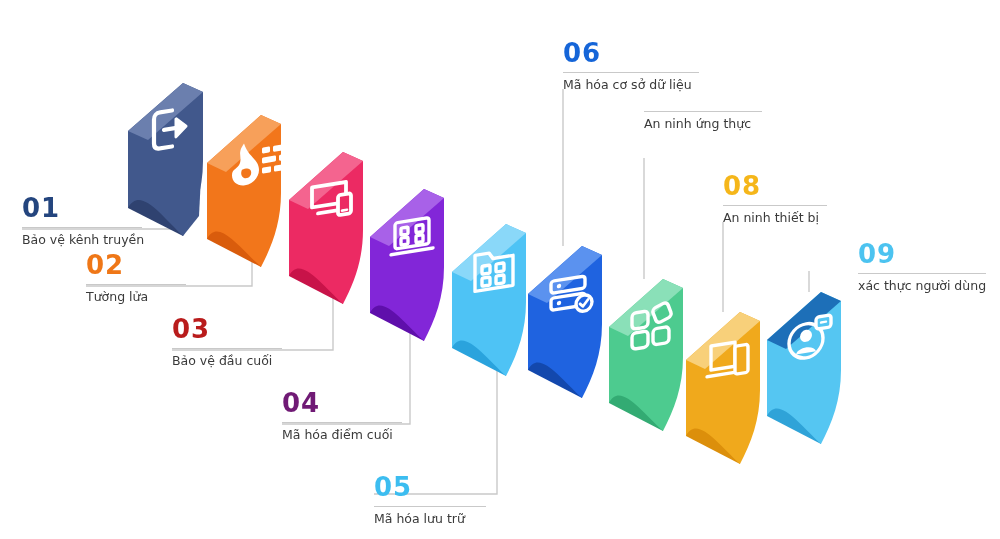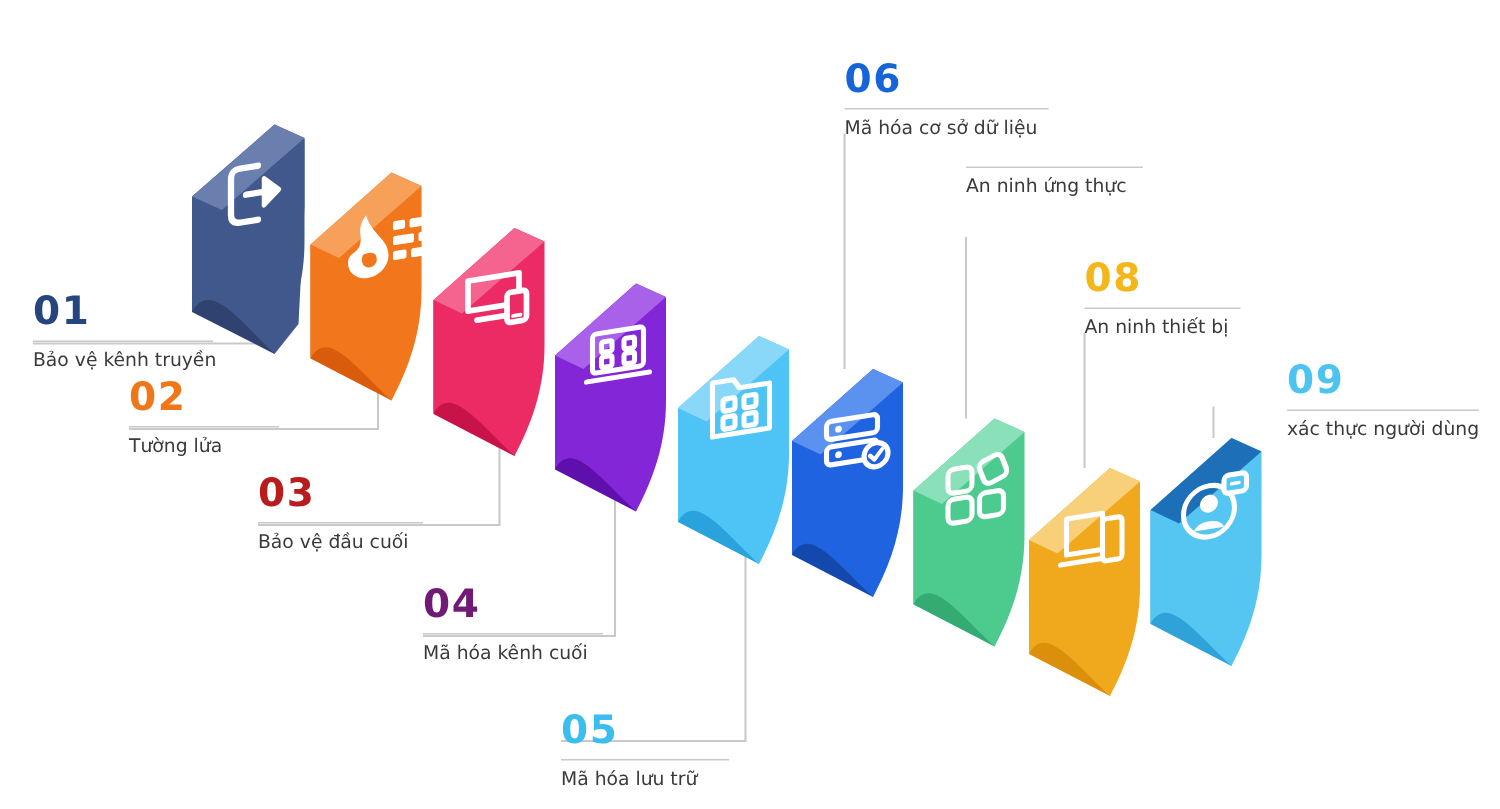--- a/index.html
+++ b/index.html
@@ -173,21 +173,21 @@
 
   <div class="lbl" style="left:172px;top:314px;">
     <div class="num" style="color:#b91c1c;">03</div>
     <div class="rule" style="width:110px;margin-top:4px;"></div>
     <div class="cap">Bảo vệ đầu cuối</div>
   </div>
 
   <div class="lbl" style="left:282px;top:388px;">
     <div class="num" style="color:#701a75;">04</div>
     <div class="rule" style="width:120px;margin-top:4px;"></div>
-    <div class="cap">Mã hóa kênh cuối</div>
+    <div class="cap">Mã hóa điểm cuối</div>
   </div>
 
   <div class="lbl" style="left:374px;top:472px;">
     <div class="num" style="color:#3cbdf0;">05</div>
     <div class="rule" style="width:112px;margin-top:4px;"></div>
     <div class="cap">Mã hóa lưu trữ</div>
   </div>
 
   <div class="lbl" style="left:563px;top:38px;">
     <div class="num" style="color:#1565d8;">06</div>

